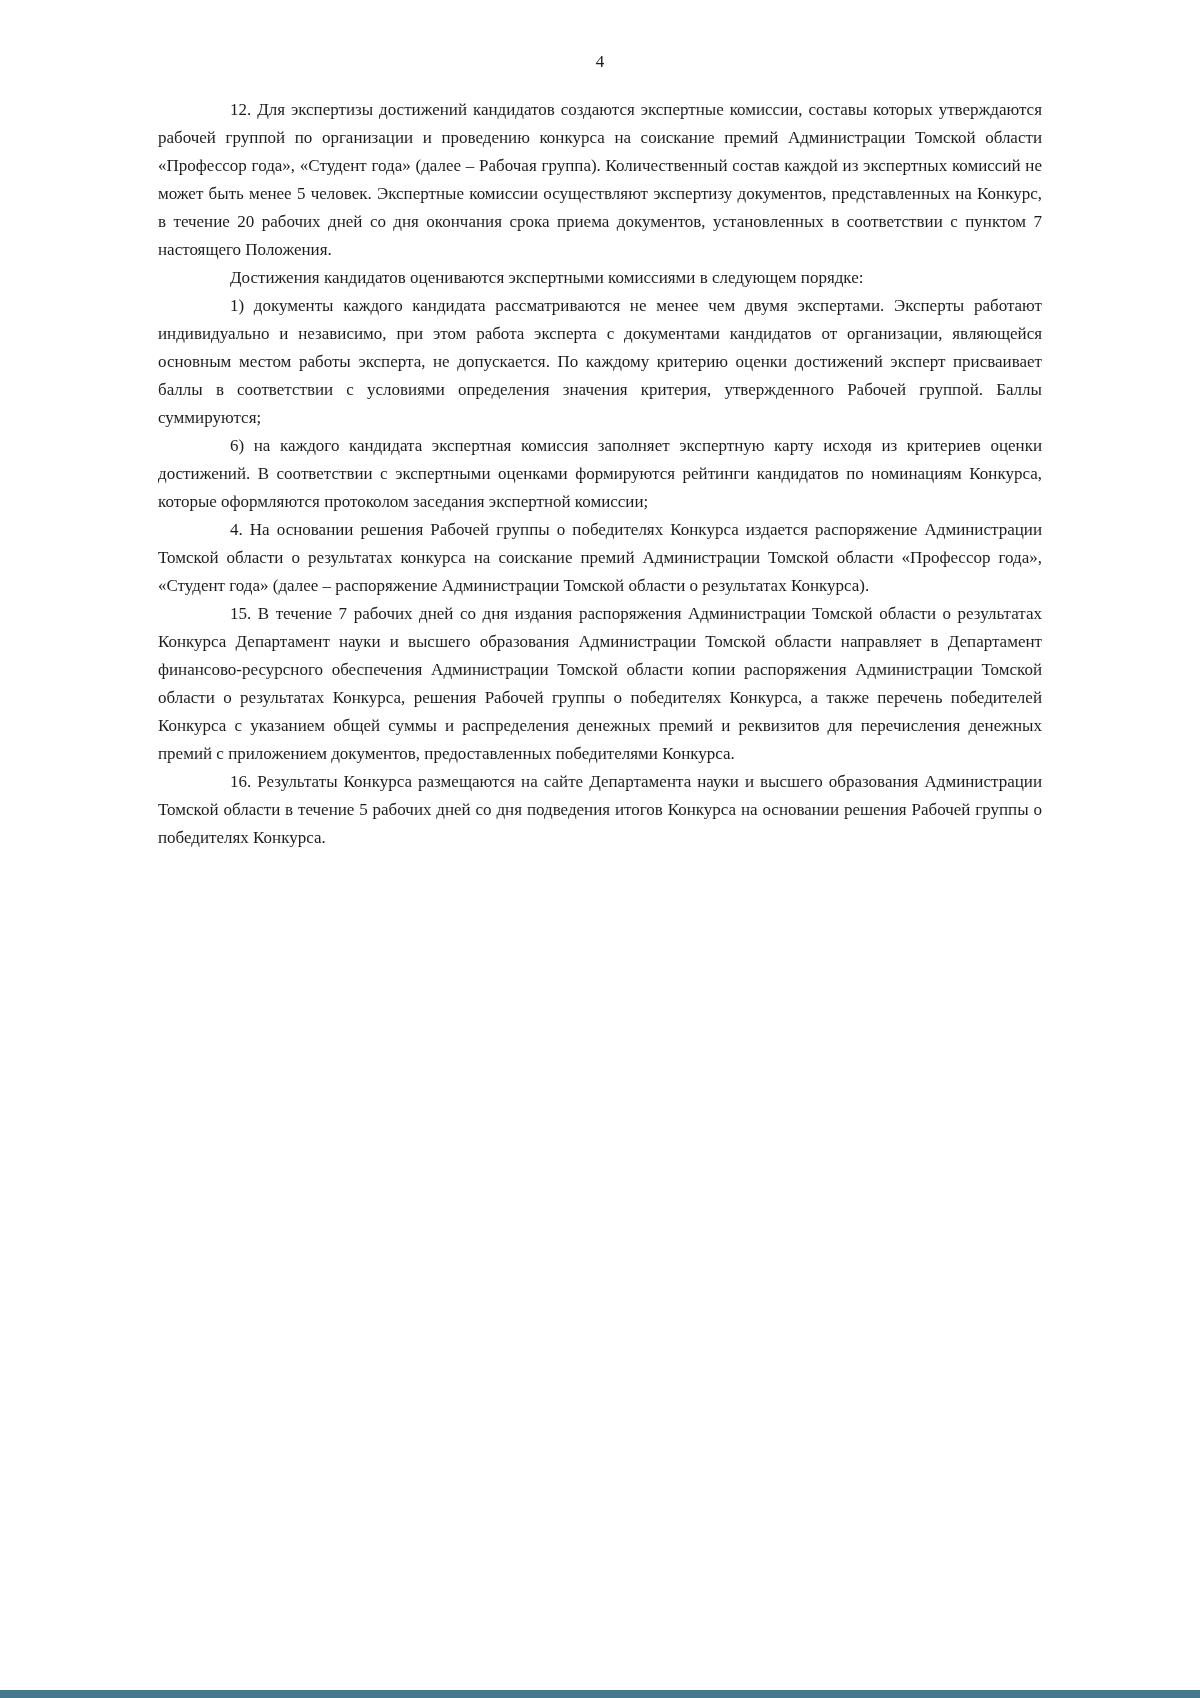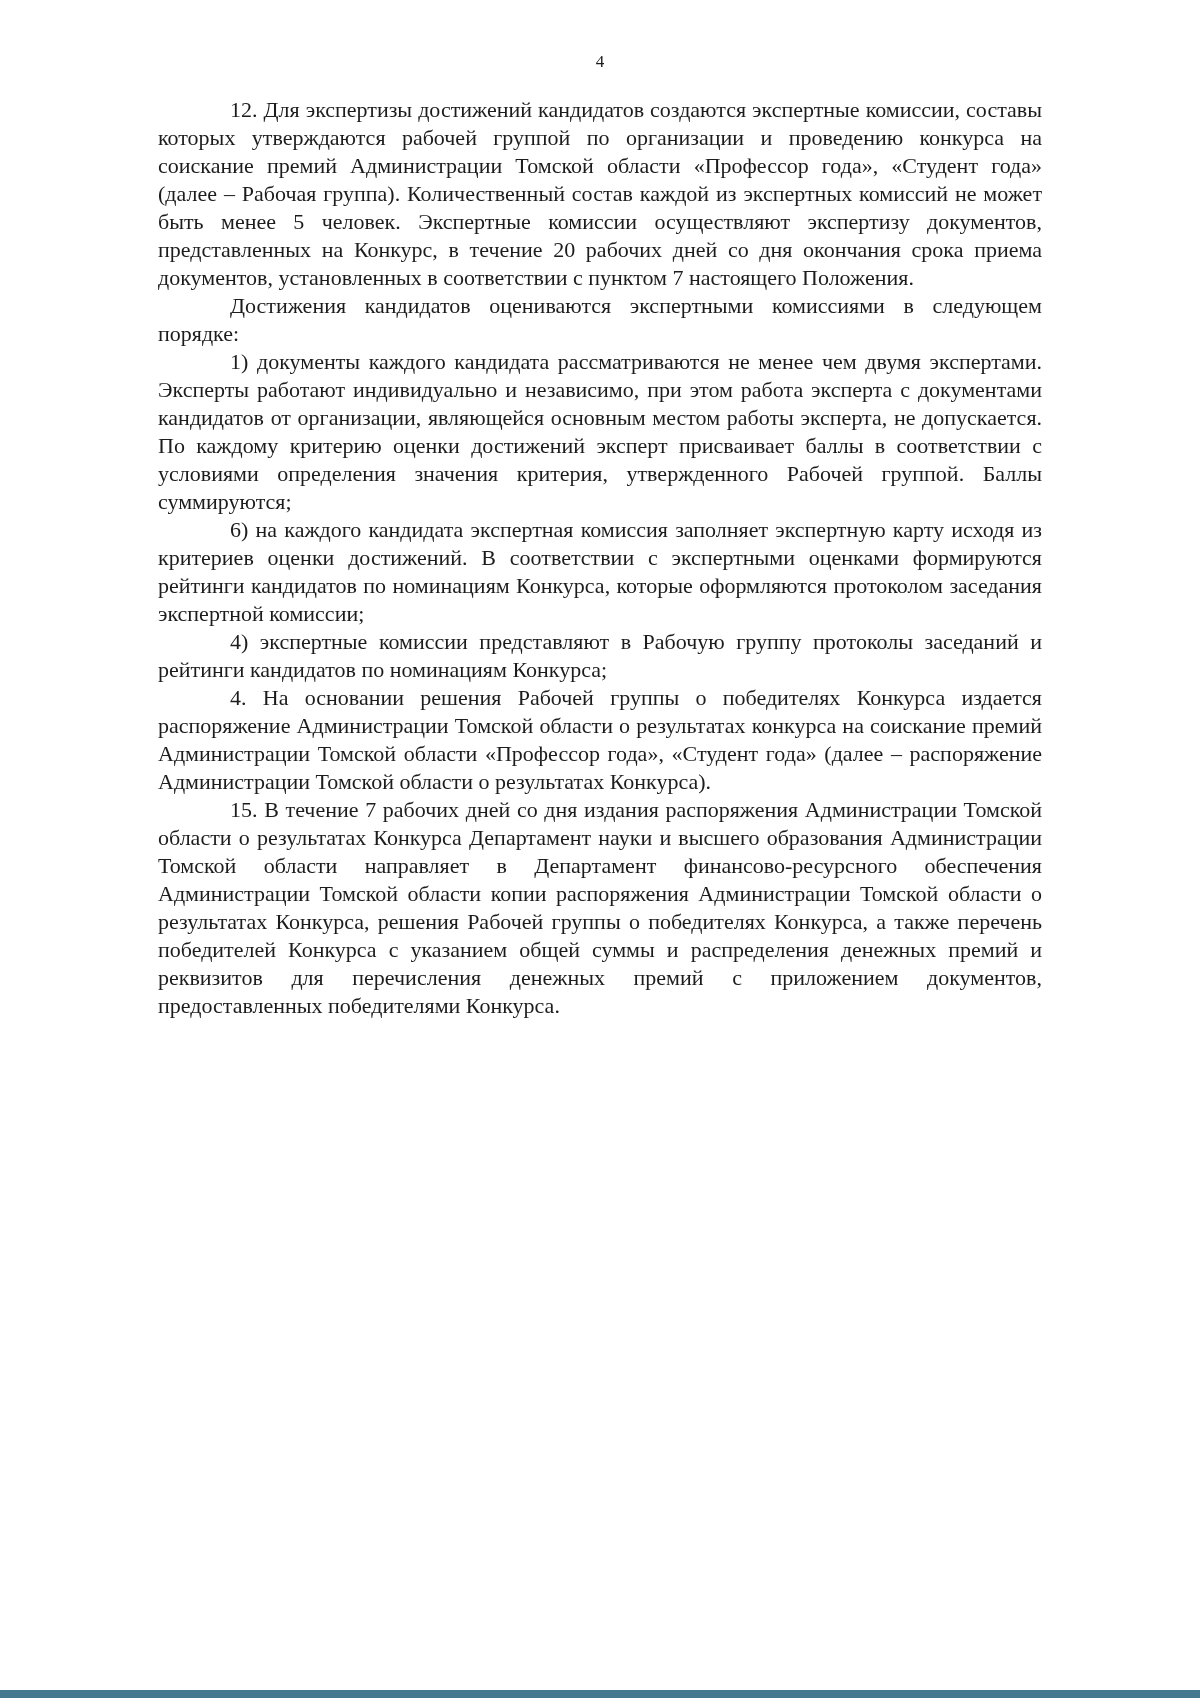--- a/index.html
+++ b/index.html
@@ -21,21 +21,21 @@
     background: #ffffff;
   }
   .page-number {
     text-align: center;
     padding-top: 52px;
     font-size: 17px;
     line-height: 20px;
   }
   .content {
     margin: 24px 158px 0 158px;
-    font-size: 22px;
+    font-size: 17px;
     line-height: 28px;
     text-align: justify;
     text-justify: inter-word;
   }
   .content p {
     margin: 0;
     padding: 0;
     text-indent: 72px;
   }
   .bottom-bar {
@@ -51,19 +51,19 @@
 <body>
 
 <div class="page">
   <div class="page-number">4</div>
 
   <div class="content" id="content">
       <p>12. Для экспертизы достижений кандидатов создаются экспертные комиссии, составы которых утверждаются рабочей группой по организации и проведению конкурса на соискание премий Администрации Томской области «Профессор года», «Студент года» (далее – Рабочая группа). Количественный состав каждой из экспертных комиссий не может быть менее 5 человек. Экспертные комиссии осуществляют экспертизу документов, представленных на Конкурс, в течение 20 рабочих дней со дня окончания срока приема документов, установленных в соответствии с пунктом 7 настоящего Положения.</p>
       <p>Достижения кандидатов оцениваются экспертными комиссиями в следующем порядке:</p>
       <p>1) документы каждого кандидата рассматриваются не менее чем двумя экспертами. Эксперты работают индивидуально и независимо, при этом работа эксперта с документами кандидатов от организации, являющейся основным местом работы эксперта, не допускается. По каждому критерию оценки достижений эксперт присваивает баллы в соответствии с условиями определения значения критерия, утвержденного Рабочей группой. Баллы суммируются;</p>
       <p>6) на каждого кандидата экспертная комиссия заполняет экспертную карту исходя из критериев оценки достижений. В соответствии с экспертными оценками формируются рейтинги кандидатов по номинациям Конкурса, которые оформляются протоколом заседания экспертной комиссии;</p>
-      <p>4) экспертные комиссии представляют в Рабочую группу протоколы заседаний и рейтинги кандидатов по номинациям Конкурса;</p>
       <p>4. На основании решения Рабочей группы о победителях Конкурса издается распоряжение Администрации Томской области о результатах конкурса на соискание премий Администрации Томской области «Профессор года», «Студент года» (далее – распоряжение Администрации Томской области о результатах Конкурса).</p>
       <p>15. В течение 7 рабочих дней со дня издания распоряжения Администрации Томской области о результатах Конкурса Департамент науки и высшего образования Администрации Томской области направляет в Департамент финансово-ресурсного обеспечения Администрации Томской области копии распоряжения Администрации Томской области о результатах Конкурса, решения Рабочей группы о победителях Конкурса, а также перечень победителей Конкурса с указанием общей суммы и распределения денежных премий и реквизитов для перечисления денежных премий с приложением документов, предоставленных победителями Конкурса.</p>
+      <p>16. Результаты Конкурса размещаются на сайте Департамента науки и высшего образования Администрации Томской области в течение 5 рабочих дней со дня подведения итогов Конкурса на основании решения Рабочей группы о победителях Конкурса.</p>
     </div>
 
   <div class="bottom-bar" style="background: rgb(68, 120, 142);"></div>
 </div>
 
 </body></html>

